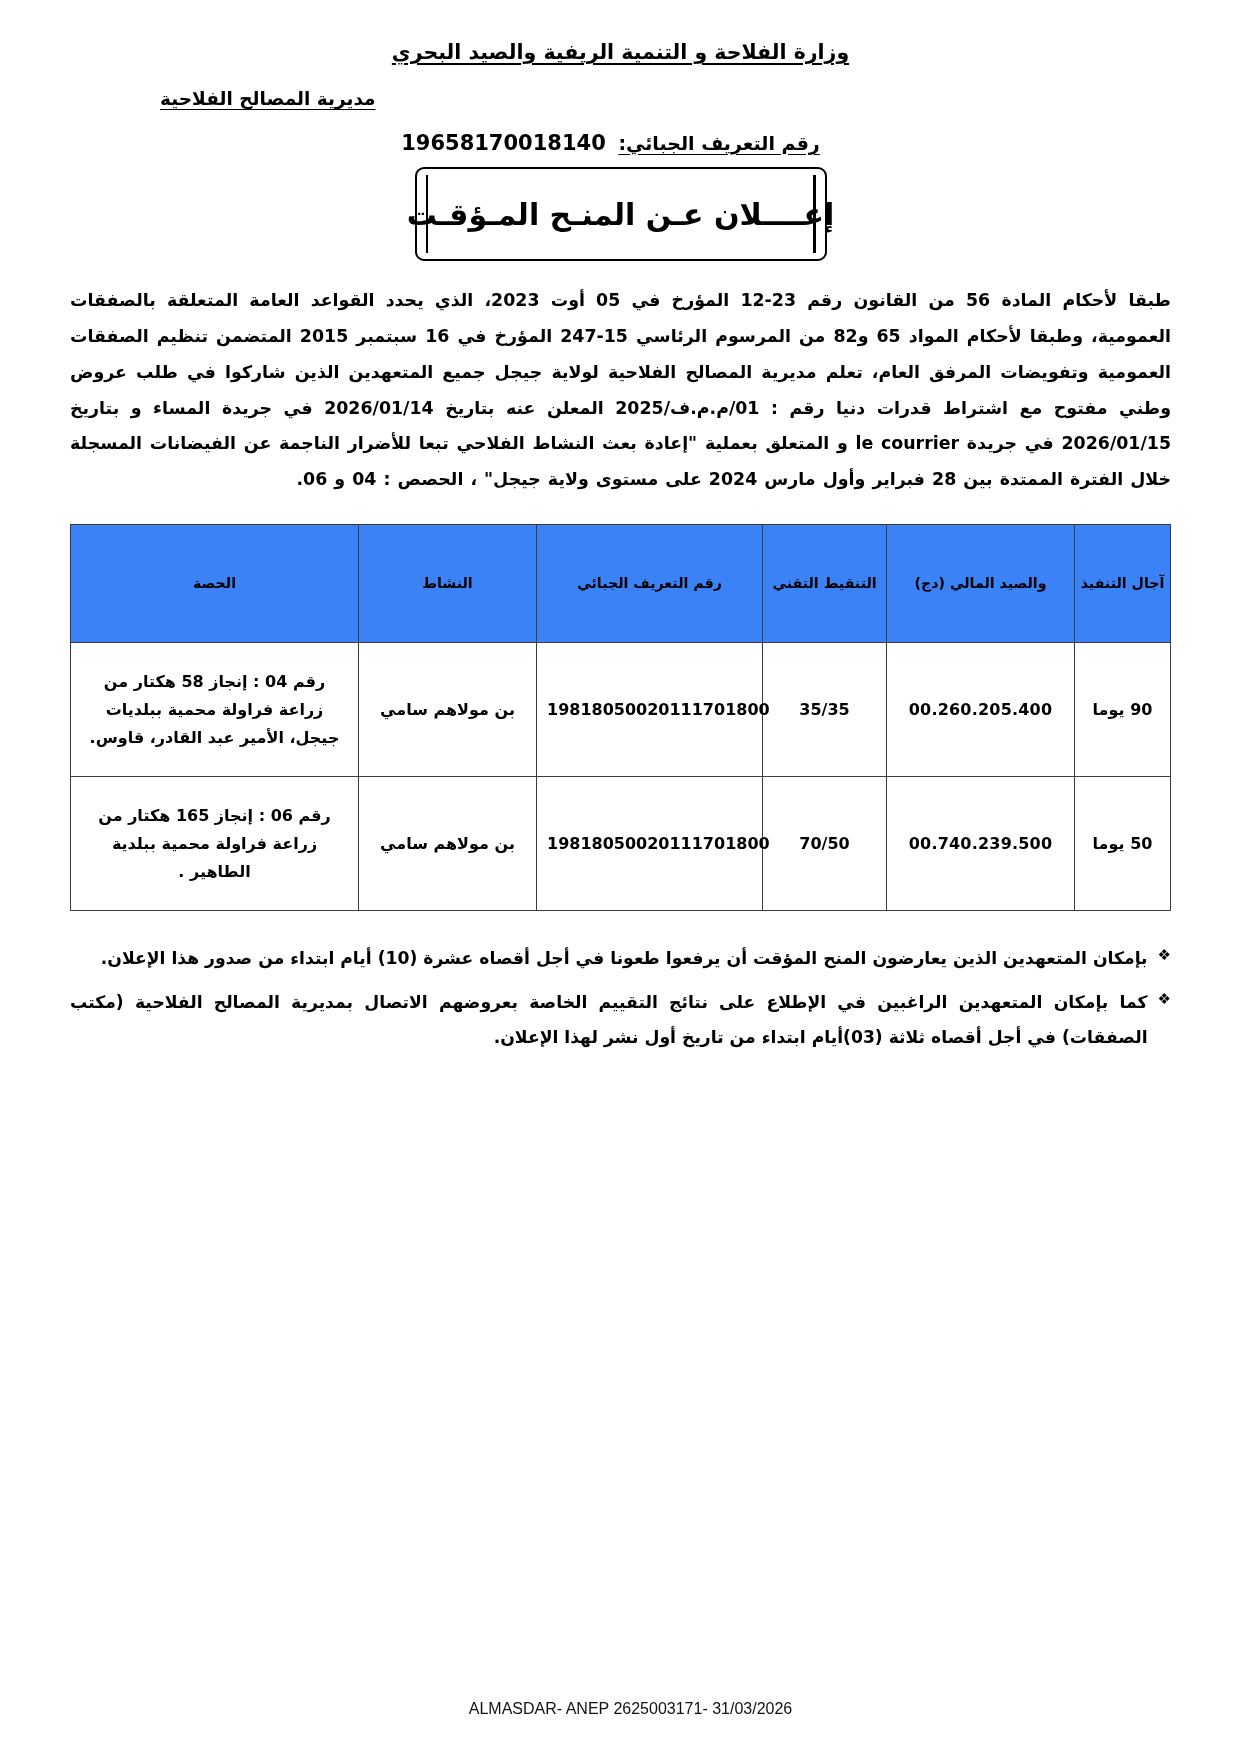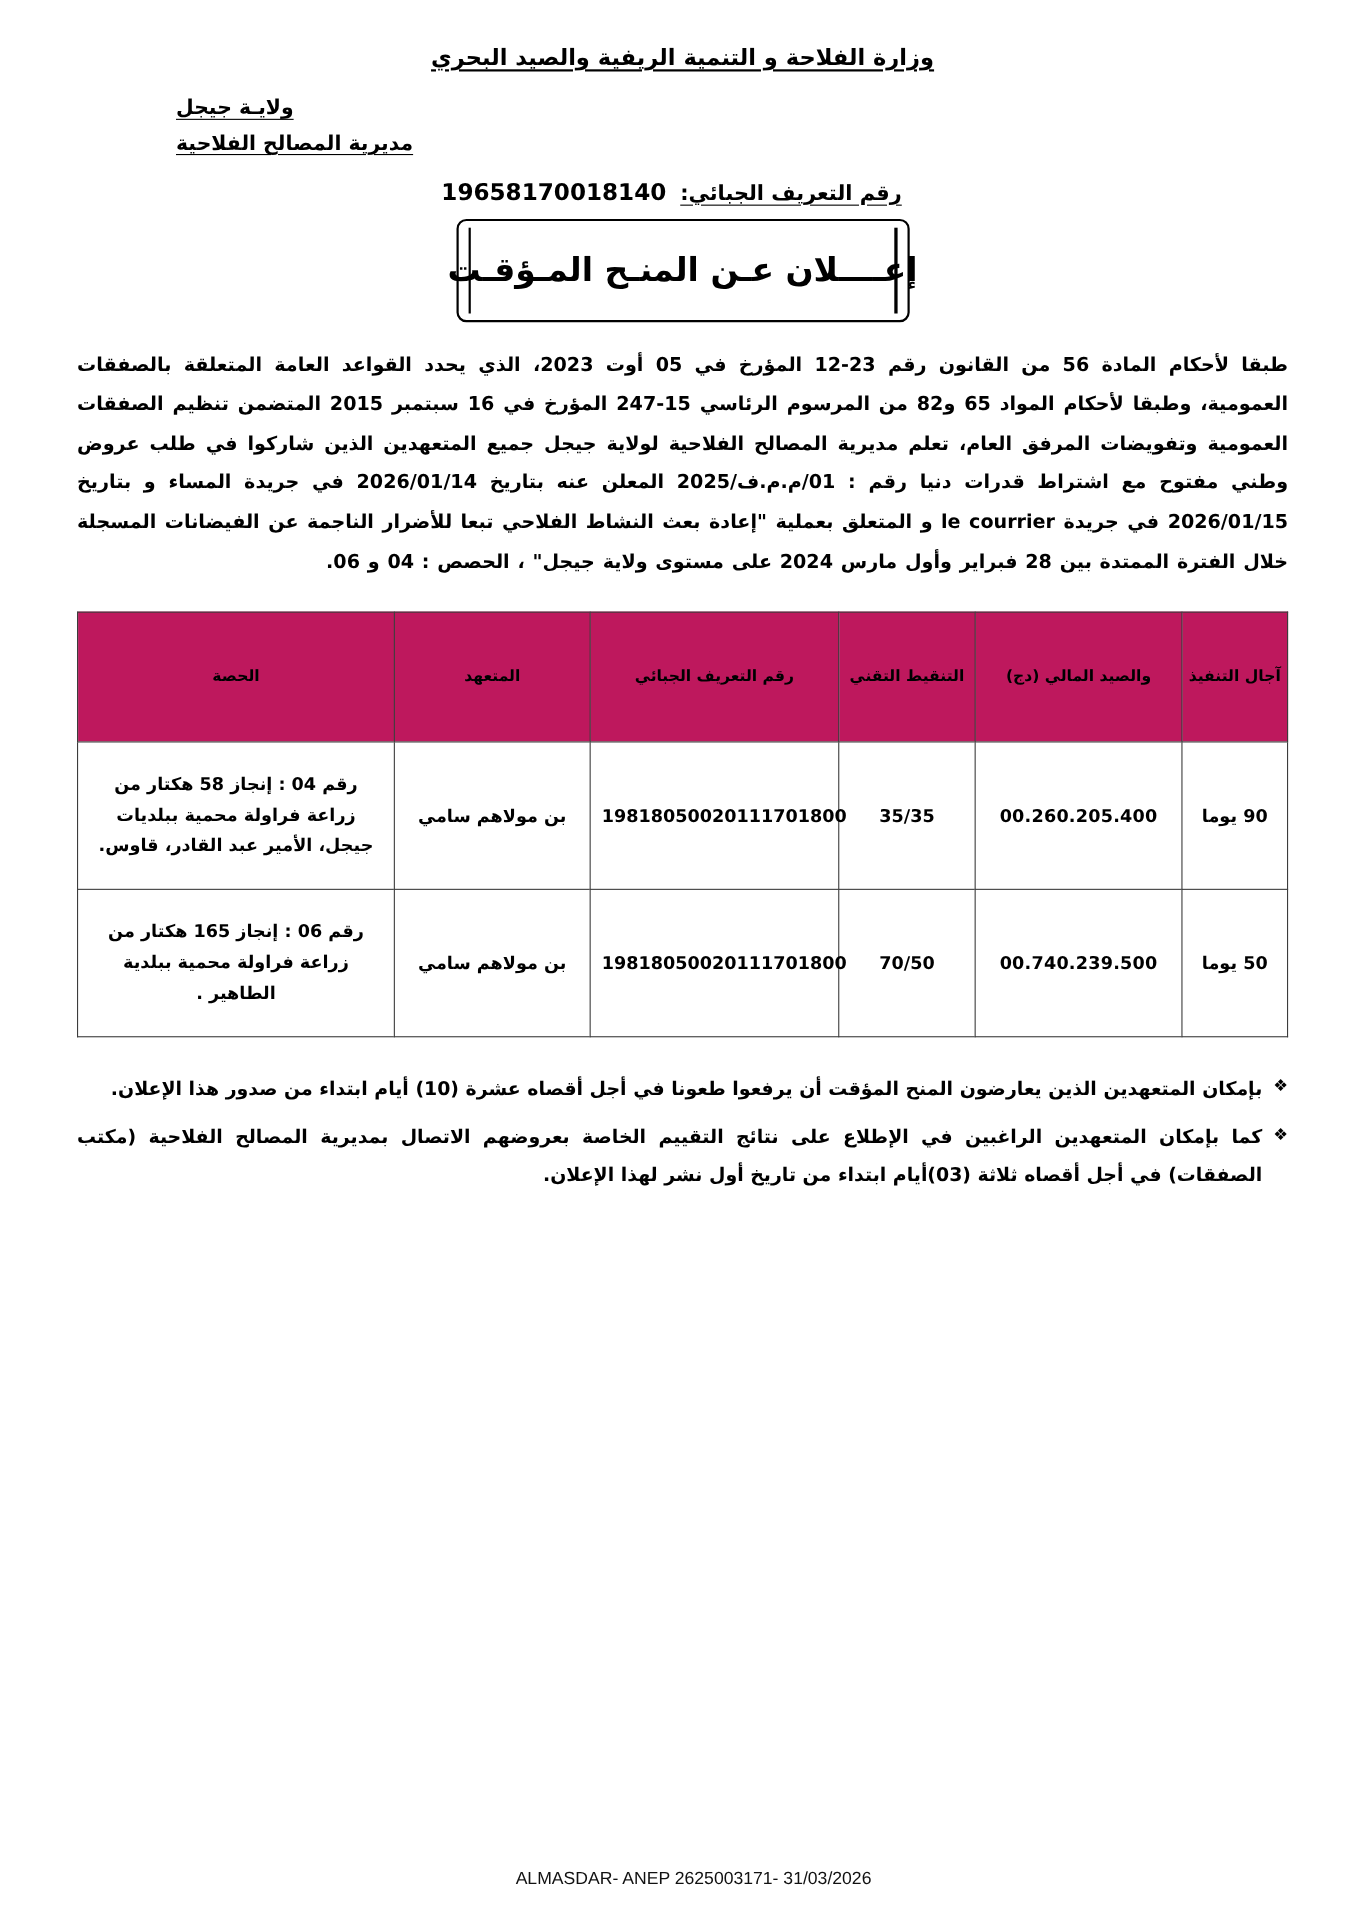--- a/index.html
+++ b/index.html
@@ -133,21 +133,21 @@
     border-collapse: collapse;
     table-layout: fixed;
   }
   table.awards th,
   table.awards td {
     border: 1.2px solid #3c3c3c;
     vertical-align: middle;
     font-weight: bold;
   }
   table.awards thead th {
-    background: #be185d;
+    background: #3b82f6;
     height: 118px;
     font-size: 14.2px;
     text-align: center;
     padding: 4px 5px;
     line-height: 1.5;
   }
   table.awards tbody td {
     height: 134px;
     font-size: 16px;
     text-align: center;
@@ -215,21 +215,20 @@
 <body>
 
 <div class="page">
 
   <div>
     <div class="hdr-center">
       <div><span>وزارة الفلاحة و  التنمية الريفية والصيد البحري</span></div>
     </div>
 
     <div class="hdr-right">
-      <div><span>ولايـة جيجل</span></div>
       <div><span>مديرية المصالح الفلاحية</span></div>
     </div>
 
     <div class="nif-line">
       <span class="nif-label">رقم التعريف الجبائي:</span>
       <span class="nif-value">19658170018140</span>
     </div>
   </div>
 
   <div class="title-wrap">
@@ -249,21 +248,21 @@
       <col class="c-nif">
         <col class="c-bidder">
         <col class="c-lot">
     </colgroup>
     <thead>
       <tr>
         <th>آجال التنفيذ</th>
         <th>والصيد المالي (دج)</th>
         <th>التنقيط التقني</th>
         <th>رقم التعريف الجبائي</th>
-        <th>المتعهد</th>
+        <th>النشاط</th>
         <th>الحصة</th>
       </tr>
     </thead>
     <tbody>
       <tr>
         <td class="delay">90 يوما</td>
         <td class="num">00.260.205.400</td>
         <td>35/35</td>
         <td class="nif-col">19818050020111701800</td>
         <td>بن مولاهم سامي</td>

